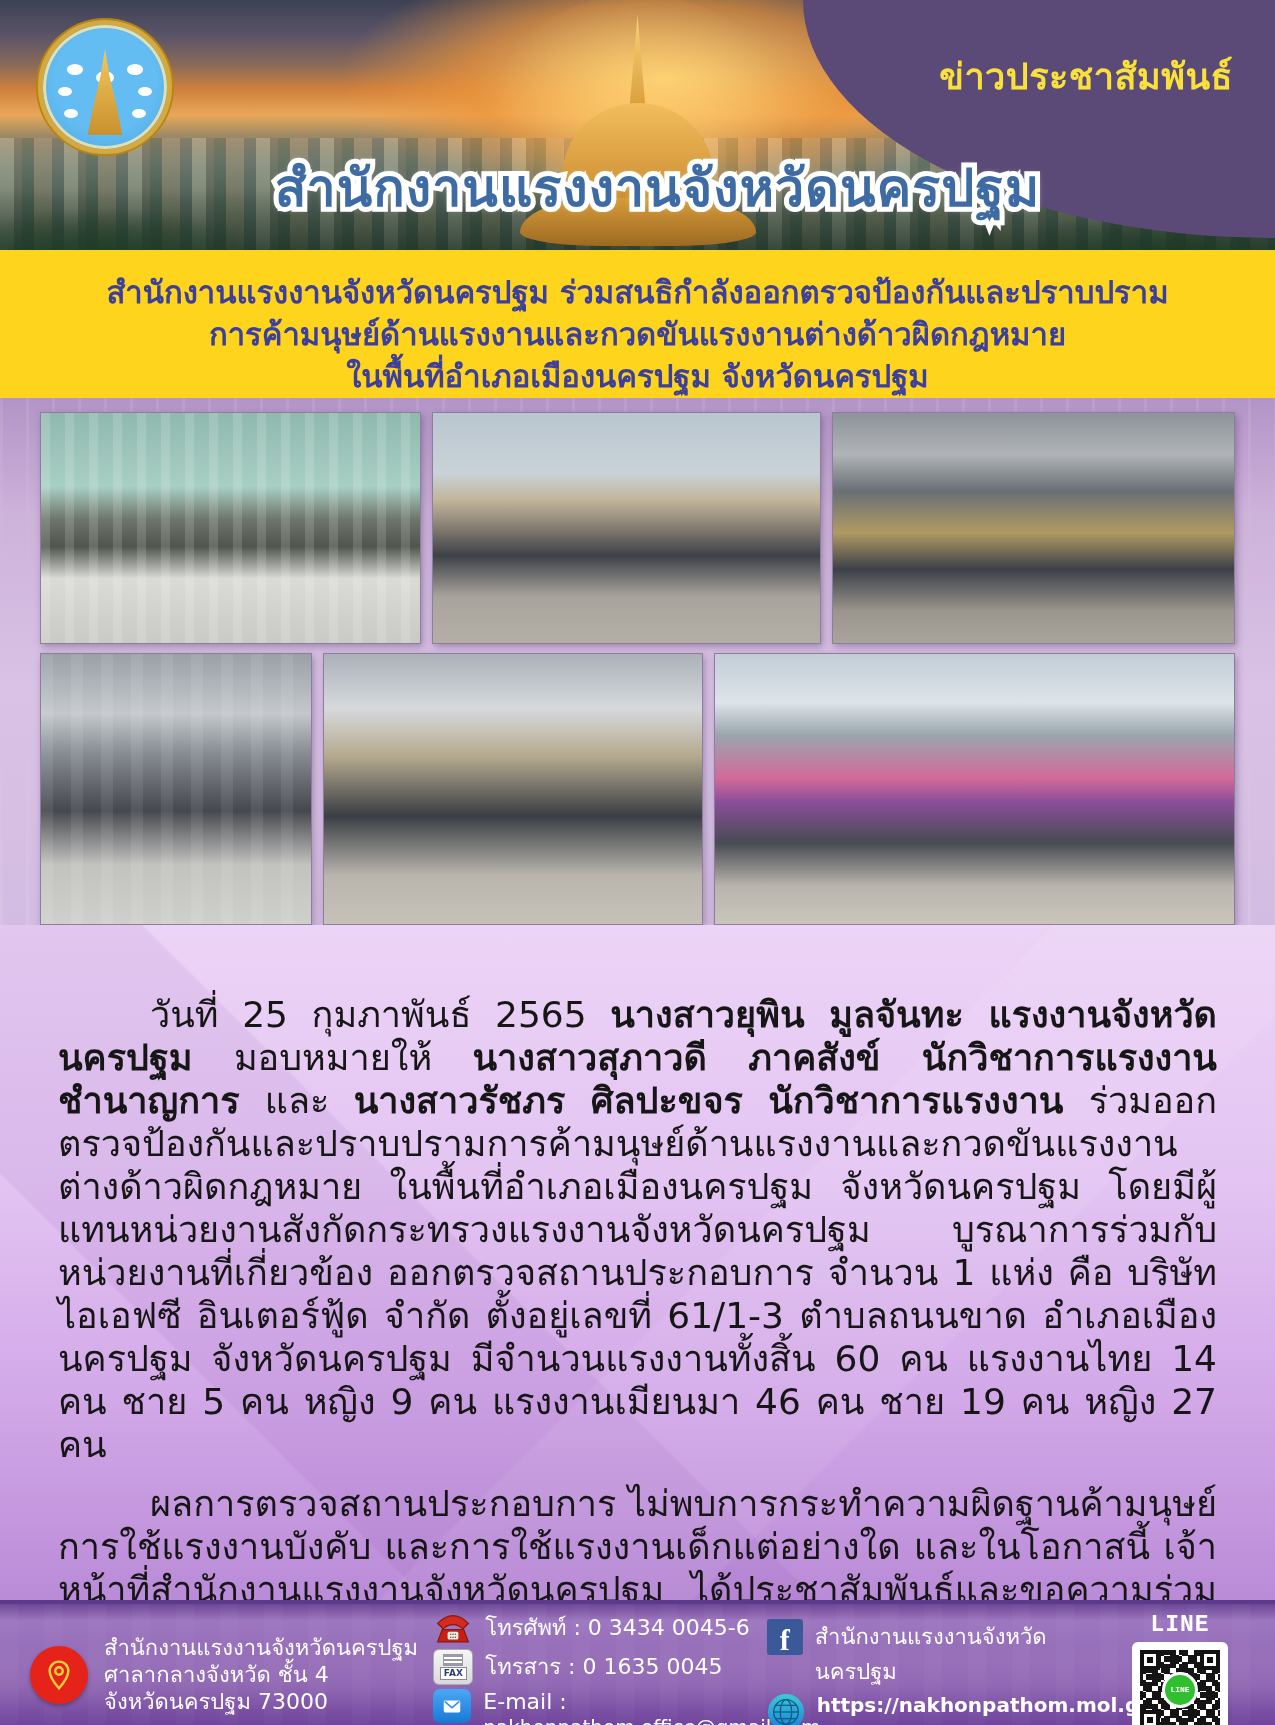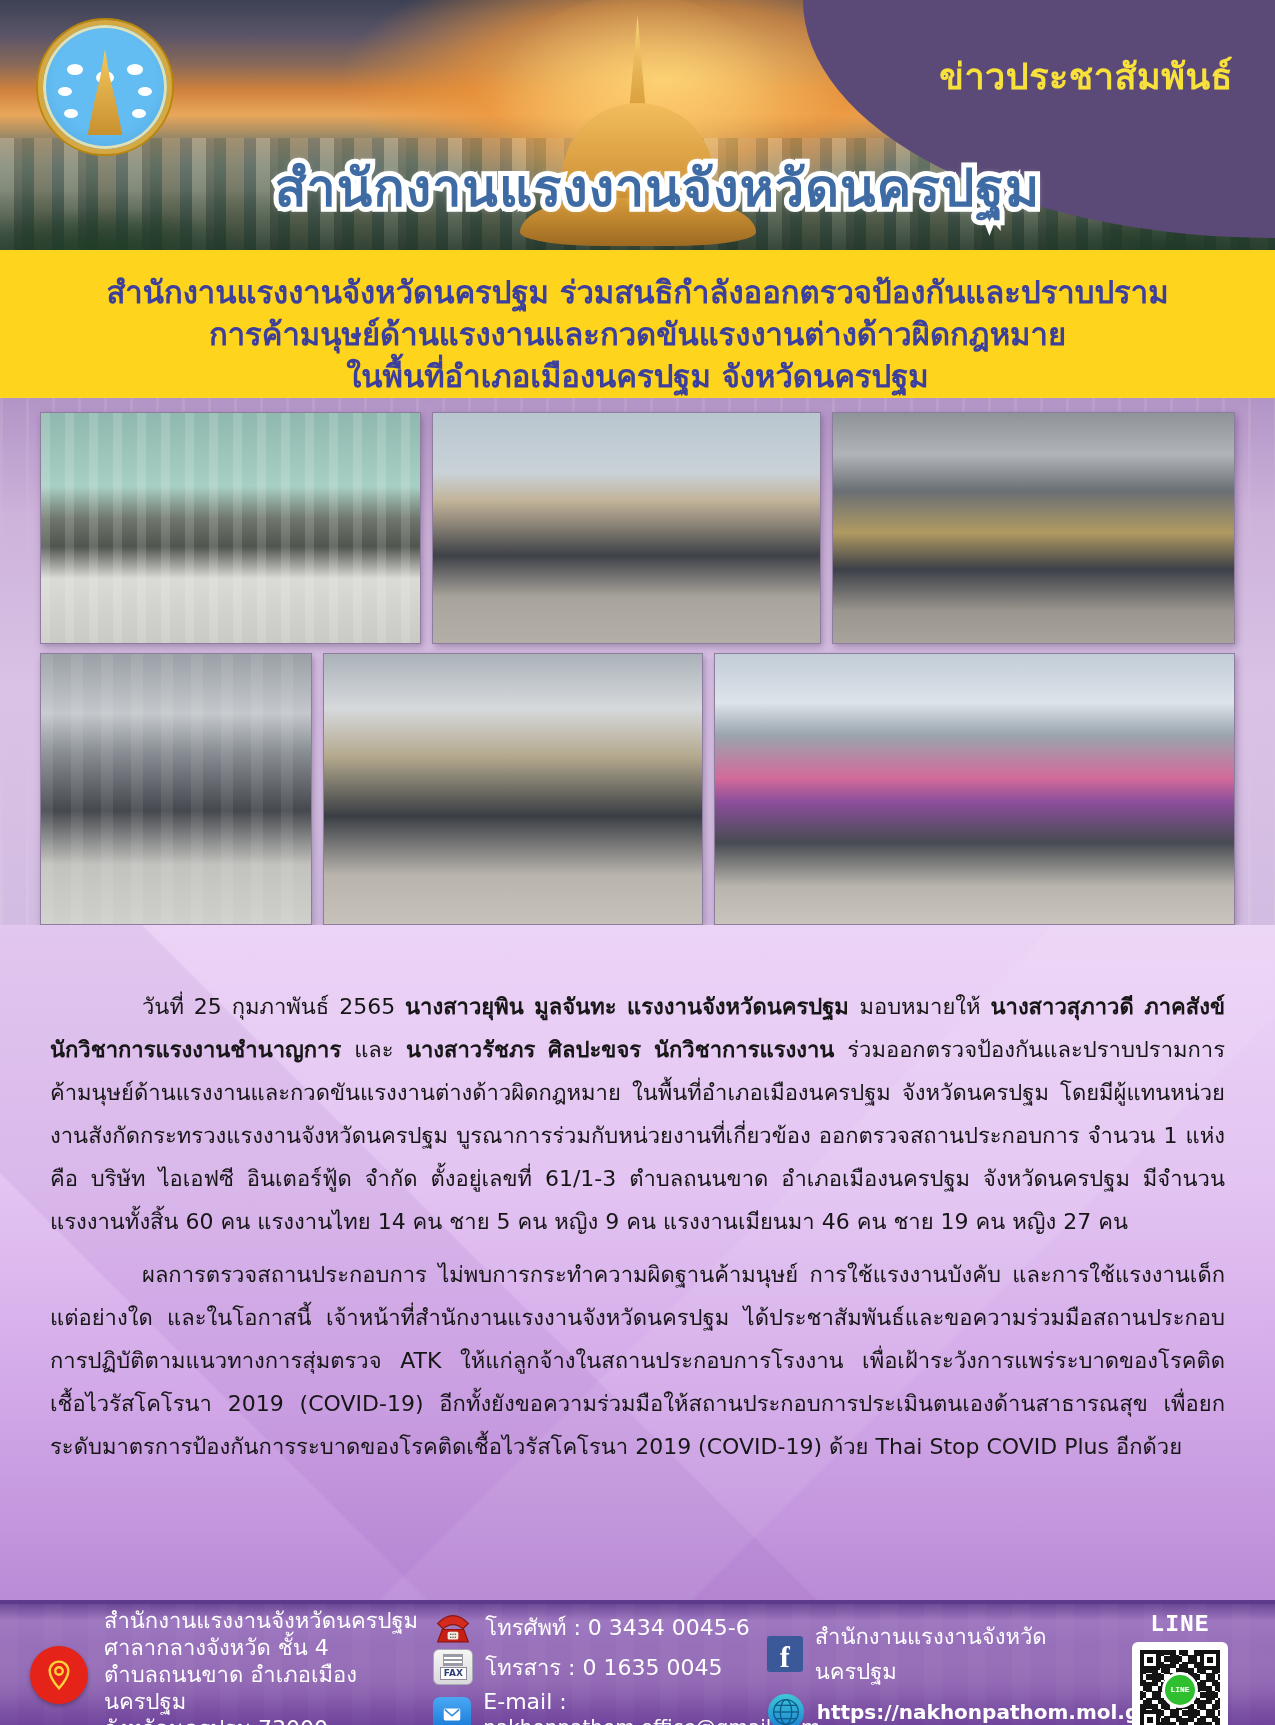--- a/index.html
+++ b/index.html
@@ -100,40 +100,40 @@
   .p6{width:521px;background:
       linear-gradient(180deg,#c2cdd6 0%,#dde4ea 18%,#9aa5ad 30%,#d26a9a 46%,#8a4e9a 55%,#474b52 70%,#b9b5ad 86%,#c9c5bd 100%);}
 
   
   .article{height:675px;box-sizing:border-box;padding:52px 42px 0;position:relative;
     background:linear-gradient(180deg,#ecd4f6 0%,#e3c4f2 38%,#d2a8e8 70%,#ba8bd7 100%);}
   .article::before{content:"";position:absolute;inset:0;pointer-events:none;
     background:
       linear-gradient(135deg, transparent 54%, rgba(255,255,255,.07) 54.2% 70%, transparent 70.2%),
       linear-gradient(225deg, transparent 58%, rgba(120,60,160,.09) 58.2% 78%, transparent 78.2%);}
-  .article p{margin:8px;position:relative;font-size:22px;line-height:43px;color:#161616;
+  .article p{margin:16px;position:relative;font-size:36px;line-height:43px;color:#161616;
     text-align:justify;text-indent:92px;}
   .article p + p{margin-top:10px;}
   .article p span.b{font-weight:700;}
 
   
   .footer{height:145px;box-sizing:border-box;position:relative;display:flex;align-items:center;
     justify-content:space-between;padding:0 30px;color:#fff;border-top:4px solid #5e3a8c;
     background:linear-gradient(180deg,#6c4795 0%,#9d77bf 12%,#8d63b2 55%,#70459c 86%,#55307e 100%);}
   .footer::before{content:"";position:absolute;inset:0;pointer-events:none;opacity:.5;
     background:
       repeating-linear-gradient(90deg, rgba(255,255,255,.05) 0 18px, transparent 18px 44px),
       linear-gradient(180deg, transparent 28%, rgba(255,240,245,.10) 42% 62%, transparent 78%);}
   .f-col{position:relative;z-index:1;}
   .f-address{display:flex;align-items:center;gap:16px;width:400px;}
   .pin{flex:0 0 58px;width:58px;height:58px;border-radius:50%;background:#e62319;
     display:flex;align-items:center;justify-content:center;box-shadow:0 2px 4px rgba(0,0,0,.3);}
   .addr-lines div{font-size:22px;line-height:27px;}
   .f-contact{width:330px;}
-  .c-row{display:flex;align-items:center;gap:12px;margin:4px 0;font-size:22px;}
+  .c-row{display:flex;gap:12px;margin:4px 0;font-size:22px;}
   .ic{flex:0 0 auto;display:flex;align-items:center;justify-content:center;}
   .ic.fax-ic{width:38px;height:34px;background:linear-gradient(180deg,#f6f6f4,#d9d9dd);border:1px solid #a9a9b4;
     border-radius:6px;flex-direction:column;position:relative;}
   .ic.fax-ic::before{content:"";width:18px;height:10px;margin-bottom:1px;
     background:repeating-linear-gradient(180deg,#9a9aa6 0 2px,#fff 2px 4px);border:1px solid #9a9aa6;}
   .fax-text{font-size:9px;font-weight:700;color:#2c3e7a;border:1px solid #8a8a98;background:#fff;
     padding:0 3px;line-height:11px;}
   .ic.mail-ic{width:38px;height:34px;border-radius:7px;background:linear-gradient(180deg,#4aa8f5,#1877d4);}
   .email-block div:first-child{font-size:22px;line-height:26px;}
   .email-block div:last-child{font-size:20px;line-height:24px;}
@@ -212,21 +212,20 @@
     <div class="f-col f-address">
       <div class="pin">
         <svg viewBox="0 0 24 24" width="32" height="32">
           <path d="M12 2 C8 2 5 5 5 9 c0 5 7 13 7 13 s7-8 7-13 c0-4-3-7-7-7 z" fill="none" stroke="#ffd23a" stroke-width="1.8"></path>
           <circle cx="12" cy="9" r="2.8" fill="none" stroke="#ffd23a" stroke-width="1.8"></circle>
         </svg>
       </div>
       <div class="addr-lines">
         <div>สำนักงานแรงงานจังหวัดนครปฐม</div>
         <div>ศาลากลางจังหวัด ชั้น 4</div>
-        <div>ตำบลถนนขาด อำเภอเมืองนครปฐม</div>
         <div>จังหวัดนครปฐม 73000</div>
       </div>
     </div>
 
     <div class="f-col f-contact">
       <div class="c-row">
         <span class="ic">
           <svg viewBox="0 0 52 44" width="40" height="34">
             <path d="M6 16 Q26 -4 46 16 L39 23 Q26 12 13 23 Z" fill="#d42b1e" stroke="#8a150c" stroke-width="1.5"></path>
             <path d="M12 24 L40 24 L46 40 L6 40 Z" fill="#c61f14" stroke="#8a150c" stroke-width="1.5"></path>

